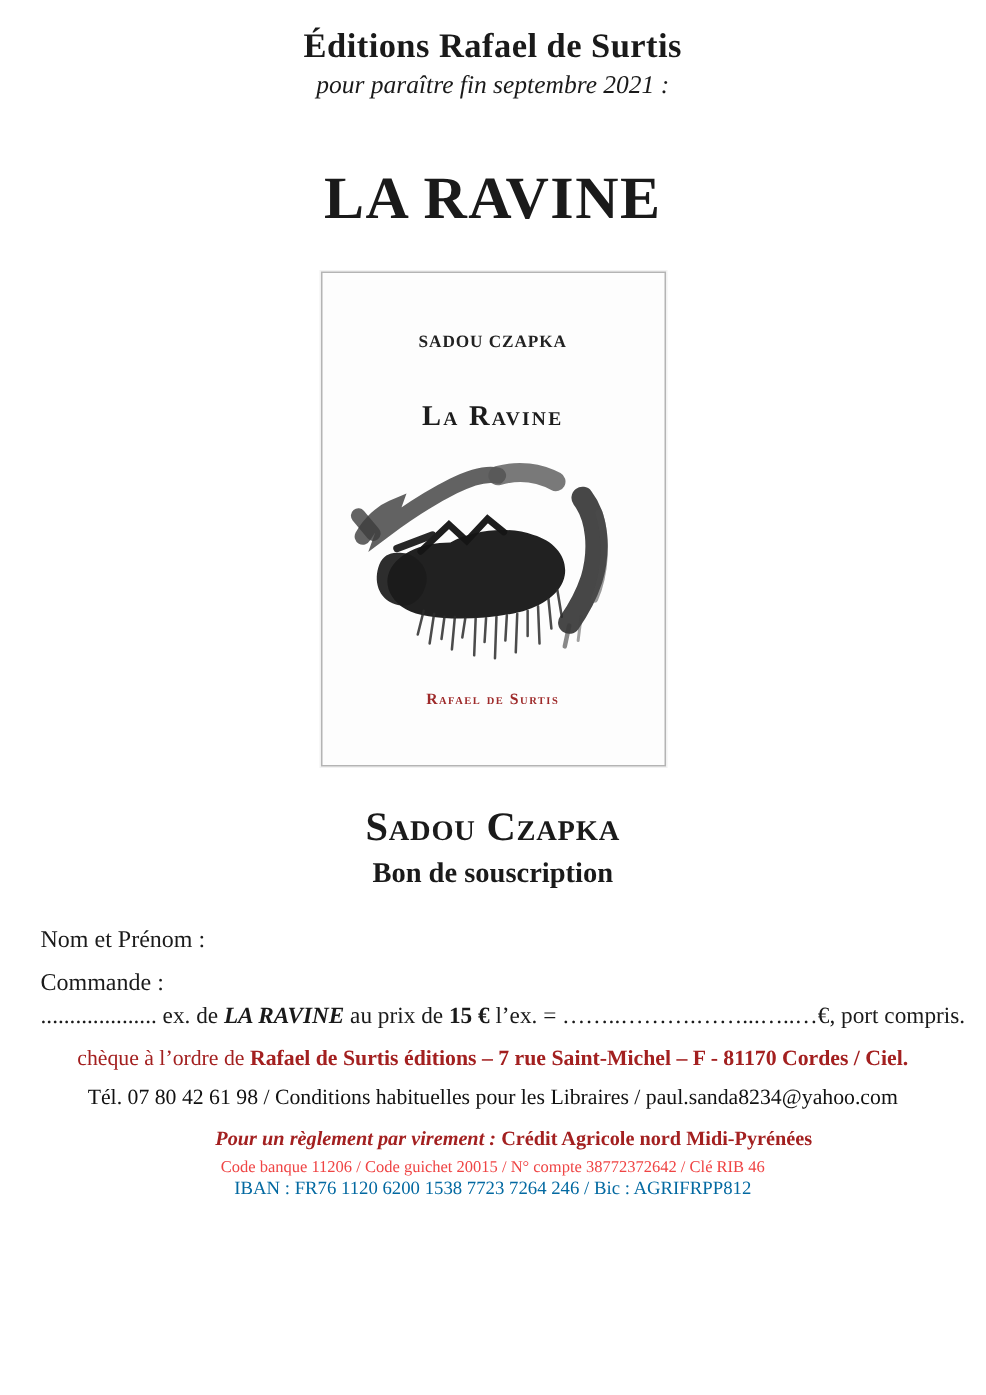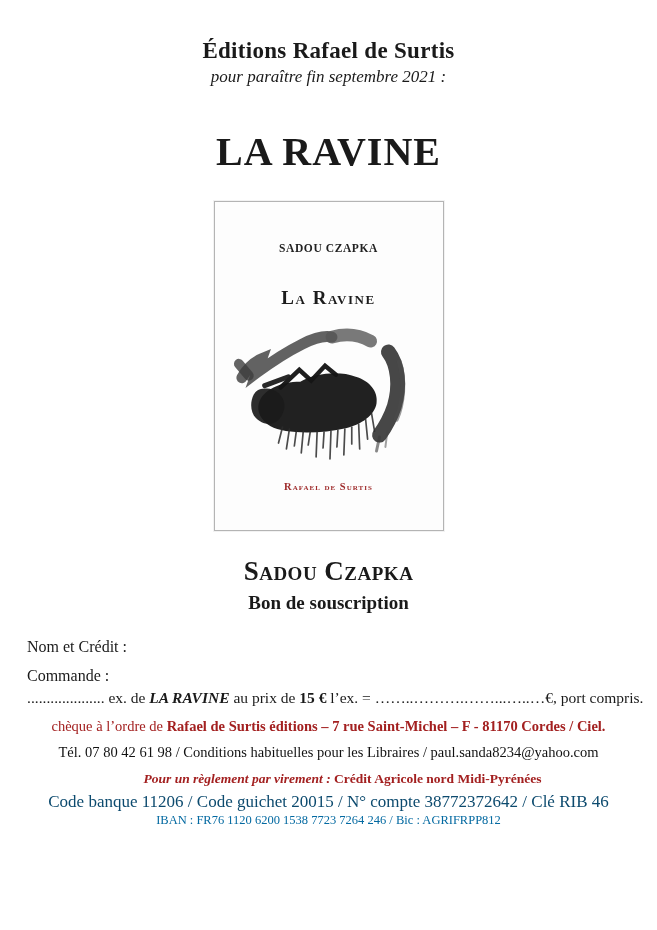--- a/index.html
+++ b/index.html
@@ -1,21 +1,21 @@
 <!DOCTYPE html>
 <html><head>
 <meta charset="utf-8">
 <style>
   html,body{margin:0;padding:0;background:#ffffff;}
   .page{
     width:657px;height:930px;margin:0 auto;background:#ffffff;
     font-family:"Liberation Serif","DejaVu Serif",serif;color:#1a1a1a;
     overflow:hidden;position:relative;
   }
-  .center{text-align:center;margin-top:20px;}
+  .center{text-align:center;}
   .publisher-name{font-size:23px;font-weight:bold;letter-spacing:.3px;padding-top:17px;line-height:1.2;}
   .announcement{font-size:17px;font-style:italic;margin-top:2px;}
   .main-title{font-size:40px;font-weight:bold;letter-spacing:1px;margin-top:45px;line-height:1;}
   .cover{
     width:228px;height:328px;margin:29px auto 0 auto;
     border:1px solid #b4b4b4;background:#fdfdfd;position:relative;
     box-shadow:0 0 0 1px #f2f2f2;
   }
   .cover-author{position:absolute;top:40px;left:0;right:0;text-align:center;
     font-size:11.5px;font-weight:bold;letter-spacing:.6px;color:#222;}
@@ -30,21 +30,21 @@
   .form-line{white-space:nowrap;}
   .spacer-line{height:8px;}
   .order-line{font-size:15.5px;margin-top:2px;white-space:nowrap;}
   .bold-italic{font-weight:bold;font-style:italic;}
   .bold{font-weight:bold;}
   .italic{}
   .red{color:#a32020;}
   .cheque-line{font-size:14.5px;margin-top:10px;}
   .tel-line{font-size:14.5px;margin-top:9px;color:#111;}
   .virement-line{font-size:13.5px;margin-top:10px;margin-left:28px;}
-  .bank-line{font-size:17px;margin-top:5px;color:#0c4a6e;}
+  .bank-line{font-size:11px;margin-top:5px;color:#ef4444;}
   .iban-line{font-size:12.5px;margin-top:1px;color:#0369a1;}
 </style>
 </head>
 <body>
 
 <div class="page">
 
   <div class="center publisher-name">Éditions Rafael de Surtis</div>
   <div class="center announcement">pour paraître fin septembre 2021 :</div>
 
@@ -86,21 +86,21 @@
         </g>
       </svg>
     </div>
     <div class="cover-publisher red" style="color:#9e2a2a;">Rafael de Surtis</div>
   </div>
 
   <div class="center author-heading">Sadou Czapka</div>
   <div class="center bon-heading">Bon de souscription</div>
 
   <div class="form-block">
-    <div class="form-line">Nom et Crédit :</div>
+    <div class="form-line">Nom et Prénom :</div>
     <div class="spacer-line"></div>
     <div class="form-line">Commande :</div>
     <div class="order-line"><span>....................</span><span> ex. de </span><span class="bold-italic">LA RAVINE</span><span> au prix de </span><span class="bold">15 €</span><span> l’ex. = </span><span>……..……….……...…..…</span><span>€, port compris.</span></div>
   </div>
 
   <div class="center cheque-line red"><span>chèque à l’ordre de </span><span class="bold">Rafael de Surtis éditions – 7 rue Saint-Michel – F - 81170 Cordes / Ciel.</span></div>
 
   <div class="center tel-line"><span>Tél. </span><span class="italic">07 80 42 61 98 / Conditions habituelles pour les Libraires / paul.sanda8234@yahoo.com</span></div>
 
   <div class="center virement-line red"><span class="bold-italic">Pour un règlement par virement : </span><span class="bold">Crédit Agricole nord Midi-Pyrénées</span></div>

